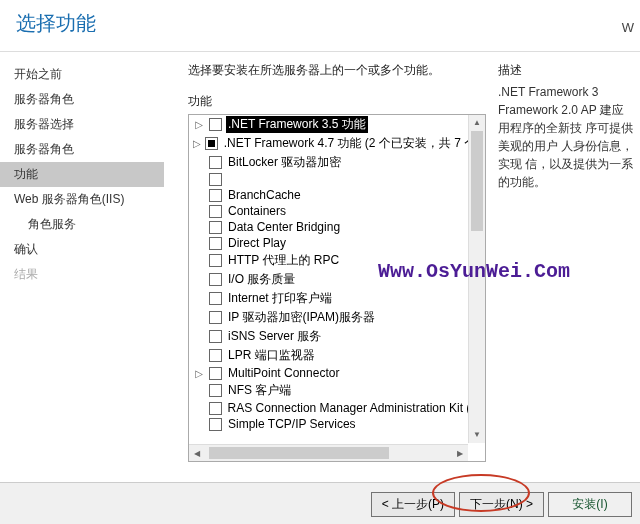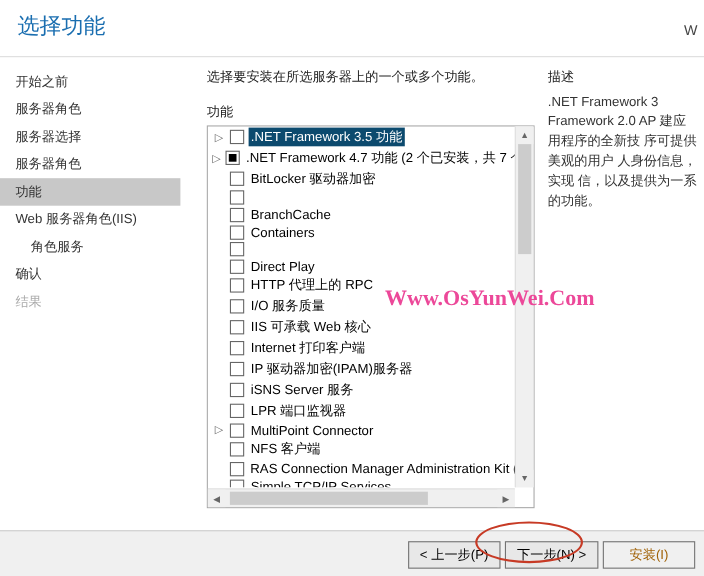--- a/index.html
+++ b/index.html
@@ -17,34 +17,34 @@
     .main-left { width: 298px; }
     .instruction { font-size: 12px; margin-bottom: 14px; color: #222; }
     .section-label { font-size: 12px; margin-bottom: 4px; color: #222; }
     .tree-box { border: 1px solid #aaa; height: 348px; background: #fff; position: relative; }
     .tree-scroll { overflow: hidden; height: 328px; }
     .tree-item { display: flex; align-items: center; padding: 1px 4px; font-size: 12px; white-space: nowrap; }
     .expander { width: 12px; display: inline-block; text-align: center; color: #666; font-size: 10px; }
     .checkbox { width: 13px; height: 13px; border: 1px solid #666; margin: 0 4px; display: inline-flex; align-items: center; justify-content: center; flex-shrink: 0; }
     .checkbox.filled::after { content: ""; width: 7px; height: 7px; background: #000; }
     .tree-label { padding: 0 2px; }
-    .tree-label.selected { background: #0c4a6e; color: #fff; }
+    .tree-label.selected { background: #000000; color: #fff; }
     .vscroll { position: absolute; right: 0; top: 0; bottom: 18px; width: 17px; background: #f0f0f0; border-left: 1px solid #ddd; }
     .vscroll-thumb { position: absolute; top: 16px; left: 2px; right: 2px; height: 100px; background: #ccc; }
     .vscroll-btn { position: absolute; left: 0; right: 0; height: 16px; background: #f0f0f0; text-align: center; font-size: 8px; color: #666; line-height: 16px; }
     .hscroll { position: absolute; bottom: 0; left: 0; right: 17px; height: 17px; background: #f0f0f0; border-top: 1px solid #ddd; }
     .hscroll-thumb { position: absolute; left: 20px; top: 2px; bottom: 2px; width: 180px; background: #ccc; }
     .hscroll-btn { position: absolute; top: 0; bottom: 0; width: 16px; background: #f0f0f0; text-align: center; font-size: 8px; color: #666; line-height: 17px; }
     .desc-panel { flex: 1; overflow: hidden; }
     .desc-text { font-size: 12px; color: #333; margin-top: 4px; line-height: 1.5; }
     .bottom-bar { height: 44px; border-top: 1px solid #ccc; display: flex; align-items: center; justify-content: flex-end; padding: 0 8px; gap: 4px; background: #f0f0f0; }
     .btn { border: 1px solid #737373; background: #e8e8e8; padding: 3px 10px; font-size: 12px; cursor: pointer; min-width: 84px; text-align: center; }
-    .btn.disabled { color: #a16207; background: #f0f0f0; cursor: default; }
+    .btn.disabled { color: #14532d; background: #f0f0f0; cursor: default; }
     .highlight-circle { position: absolute; border: 2px solid #c73a25; border-radius: 50%; width: 98px; height: 38px; pointer-events: none; }
-    .watermark { position: absolute; color: #ec4899; font-size: 20px; font-weight: bold; font-family: Liberation Serif, serif; pointer-events: none; }
+    .watermark { position: absolute; color: #4c1d95; font-size: 20px; font-weight: bold; font-family: Liberation Mono, monospace; pointer-events: none; margin-left: 28px; }
   </style>
 </head>
 <body>
 
 <div class="header">
   <div class="header-title">选择功能</div>
 </div>
 <div class="top-right">W</div>
 
 <div class="content">
@@ -90,40 +90,36 @@
               <span class="tree-label">BranchCache</span>
             </div>
             <div class="tree-item">
               <span class="expander"></span>
               <span class="checkbox"></span>
               <span class="tree-label">Containers</span>
             </div>
             <div class="tree-item">
               <span class="expander"></span>
               <span class="checkbox"></span>
+              <span class="tree-label">Data Center Bridging</span>
             </div>
             <div class="tree-item">
               <span class="expander"></span>
               <span class="checkbox"></span>
               <span class="tree-label">Direct Play</span>
             </div>
             <div class="tree-item">
               <span class="expander"></span>
               <span class="checkbox"></span>
               <span class="tree-label">HTTP 代理上的 RPC</span>
             </div>
             <div class="tree-item">
               <span class="expander"></span>
               <span class="checkbox"></span>
               <span class="tree-label">I/O 服务质量</span>
-            </div>
-            <div class="tree-item">
-              <span class="expander"></span>
-              <span class="checkbox"></span>
-              <span class="tree-label">IIS 可承载 Web 核心</span>
             </div>
             <div class="tree-item">
               <span class="expander"></span>
               <span class="checkbox"></span>
               <span class="tree-label">Internet 打印客户端</span>
             </div>
             <div class="tree-item">
               <span class="expander"></span>
               <span class="checkbox"></span>
               <span class="tree-label">IP 驱动器加密(IPAM)服务器</span>

